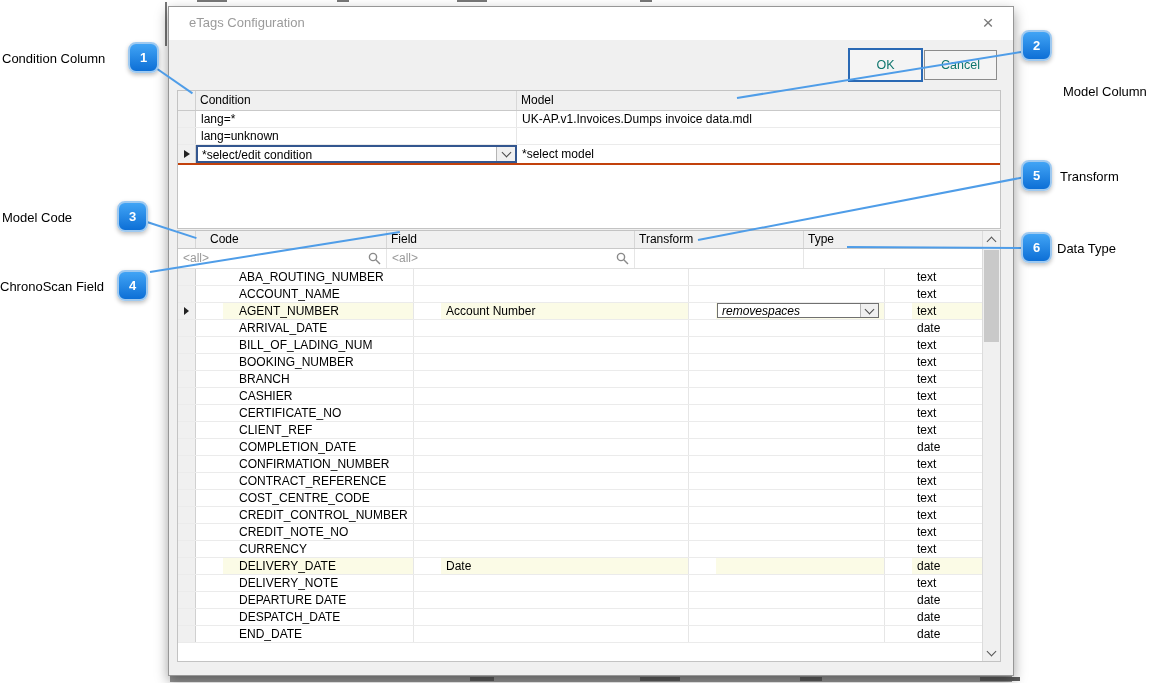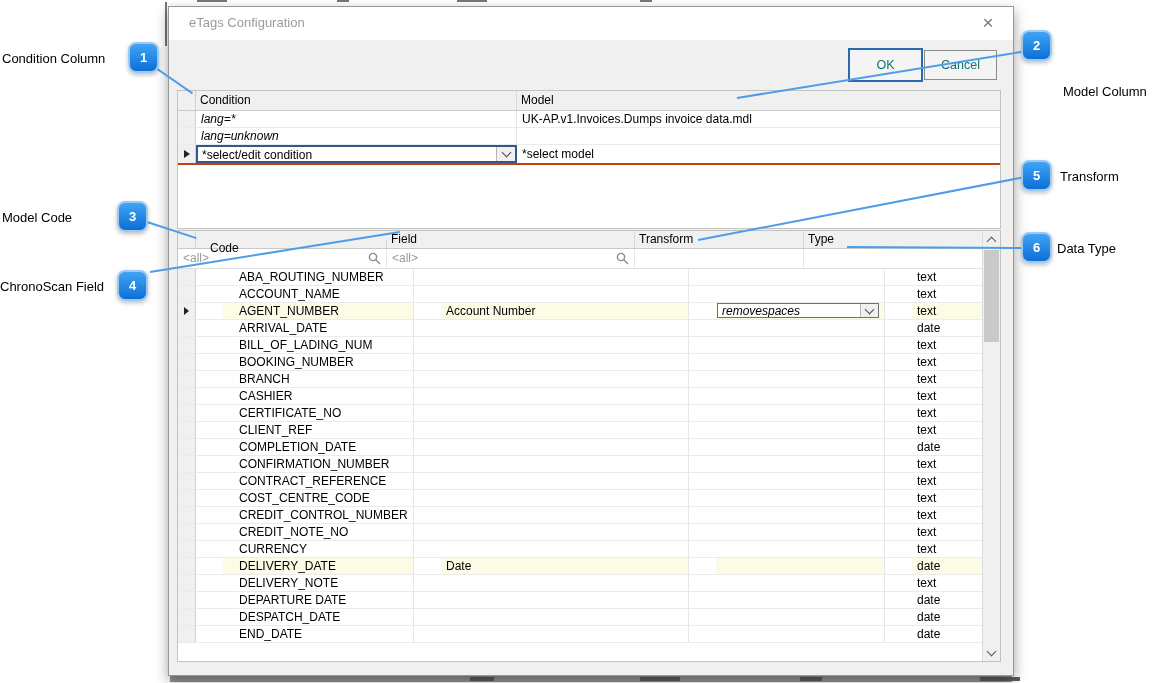--- a/index.html
+++ b/index.html
@@ -26,41 +26,41 @@
   .top-grid{position:absolute;left:8px;top:83px;width:824px;height:139px;background:#fff;
             border:1px solid #c3c3c3;box-sizing:border-box;overflow:hidden;}
   .tg-header{display:flex;height:20px;background:#f0f0f0;border-bottom:1px solid #c9c9c9;box-sizing:border-box;}
   .tg-header .hcell{font-size:12px;line-height:19px;padding-left:4px;border-right:1px solid #d8d8d8;box-sizing:border-box;}
   .tg-ind{width:18px;background:#f0f0f0;border-right:1px solid #d0d0d0;box-sizing:border-box;
           display:flex;align-items:center;justify-content:center;flex:none;}
   .h-cond{width:321px;flex:none;}
   .h-model{flex:1;border-right:none !important;}
   .cg-row{display:flex;height:17px;border-bottom:1px solid #ebebeb;box-sizing:border-box;font-size:12px;}
   .cg-cond{width:321px;flex:none;padding-left:5px;line-height:16px;border-right:1px solid #e6e6e6;
-           box-sizing:border-box;white-space:nowrap;overflow:hidden;font-style:italic;}
+           box-sizing:border-box;white-space:nowrap;overflow:hidden;}
   .cg-model{flex:1;padding-left:5px;line-height:16px;white-space:nowrap;overflow:hidden;}
   .cg-row.editing{height:20px;border-bottom:2px solid #c2410c;}
   .cg-row.editing .cg-model{line-height:19px;}
   .combo-outer{width:321px;flex:none;box-sizing:border-box;border:2px solid #33568f;background:#fff;
                display:flex;align-items:stretch;}
   .combo-text{flex:1;font-size:12px;line-height:16px;padding-left:4px;white-space:nowrap;overflow:hidden;}
   .combo-btn{width:18px;flex:none;background:#f0f0f0;border-left:1px solid #b5b5b5;
              display:flex;align-items:center;justify-content:center;}
   .chev-down{width:6px;height:6px;border-right:1.6px solid #4a4a4a;border-bottom:1.6px solid #4a4a4a;
              transform:rotate(45deg);margin-bottom:3px;}
   .sel-arrow{width:0;height:0;border-left:6px solid #222;border-top:4px solid transparent;border-bottom:4px solid transparent;}
 
   
   .bot-grid{position:absolute;left:8px;top:223px;width:824px;height:432px;background:#fff;
             border:1px solid #c3c3c3;box-sizing:border-box;overflow:hidden;}
   .bg-content{position:absolute;left:0;top:0;right:18px;bottom:0;}
   .fg-header{display:flex;height:18px;background:#f0f0f0;border-bottom:1px solid #c9c9c9;box-sizing:border-box;font-size:12px;}
   .fg-header .hcell{line-height:17px;border-right:1px solid #d6d6d6;box-sizing:border-box;padding-left:4px;}
   .hc-blank{width:18px;flex:none;padding-left:0;}
-  .hc-code{width:191px;flex:none;padding-left:14px !important;margin-top:9px;}
+  .hc-code{width:191px;flex:none;padding-left:14px !important;}
   .hc-field{width:248px;flex:none;}
   .hc-transform{width:169px;flex:none;}
   .hc-type{flex:1;border-right:none !important;}
 
   .filter-row{display:flex;height:20px;border-bottom:1px solid #e0e0e0;box-sizing:border-box;background:#fff;}
   .f-cell{position:relative;border-right:1px solid #e6e6e6;box-sizing:border-box;font-size:12px;
           color:#9a9a9a;line-height:19px;padding-left:5px;}
   .f-code{width:209px;flex:none;}
   .f-field{width:248px;flex:none;}
   .f-transform{width:169px;flex:none;}

